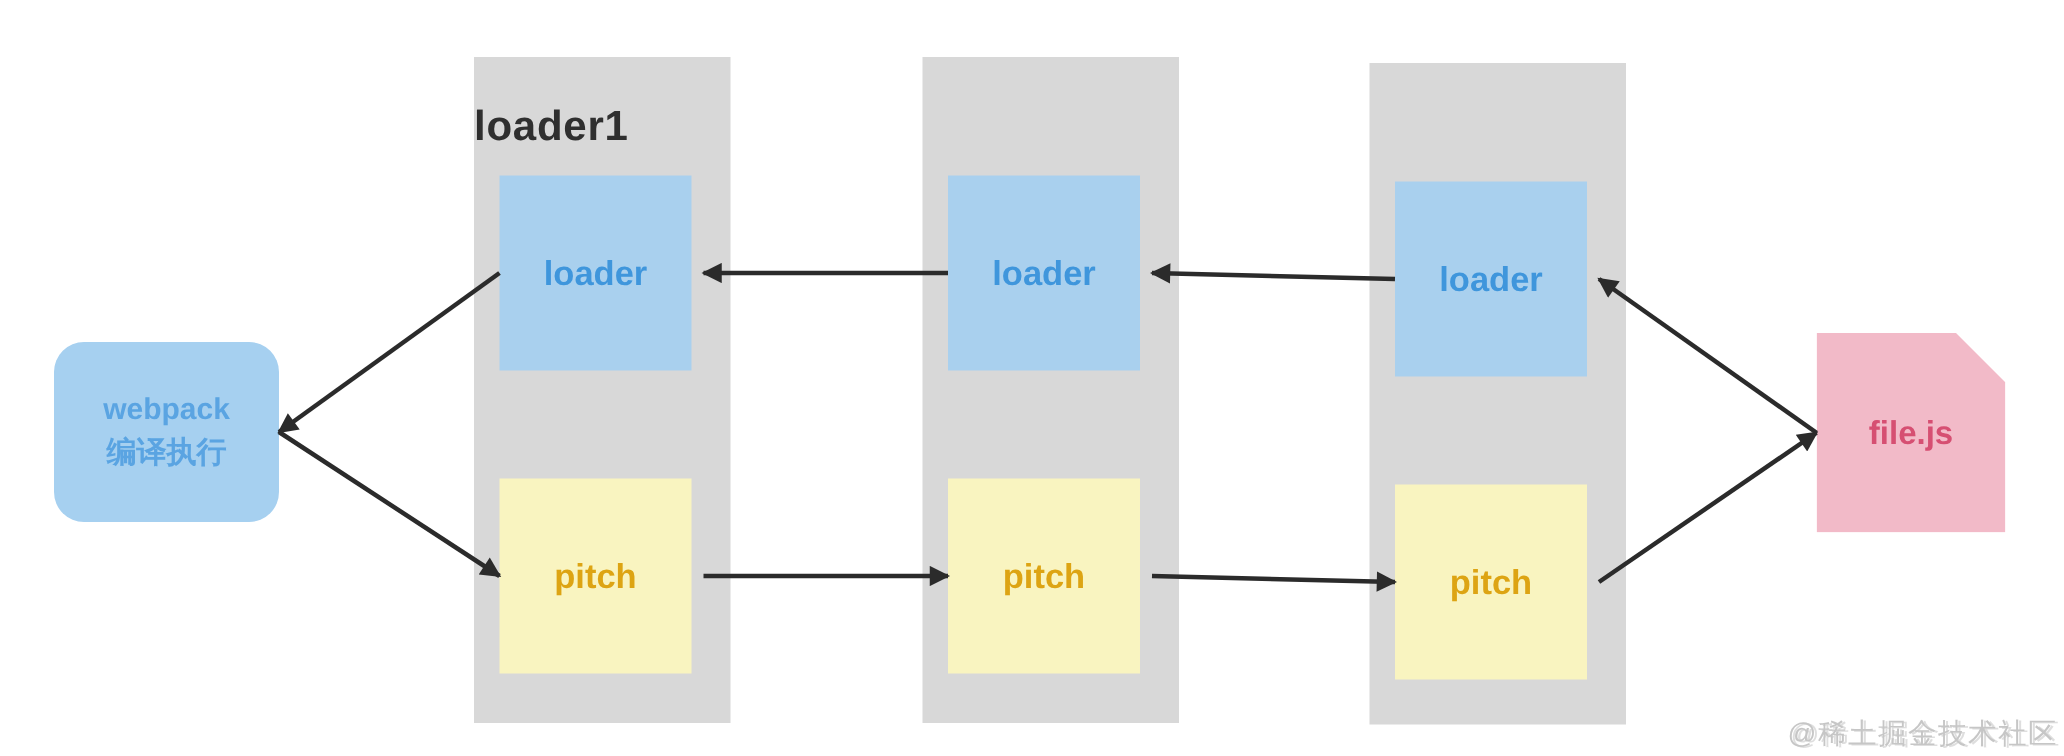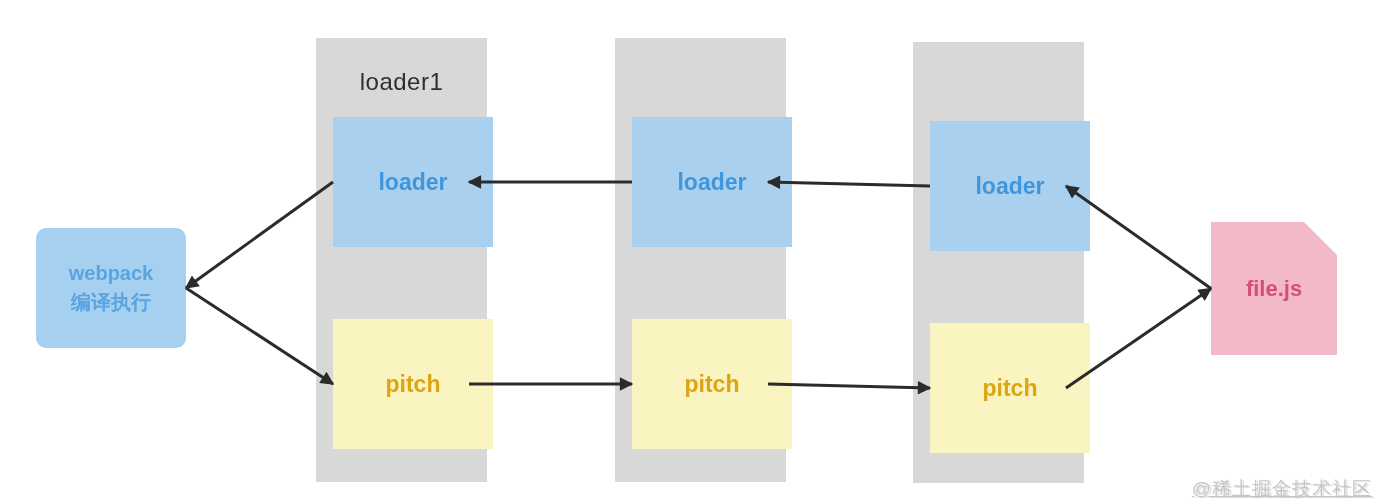--- a/index.html
+++ b/index.html
@@ -15,45 +15,44 @@
     position: absolute;
     width: 171px;
     background: var(--column-bg, #d8d8d8);
   }
   .col-1 { left: 316px; top: 38px; height: 444px; }
   .col-2 { left: 615px; top: 38px; height: 444px; }
   .col-3 { left: 913px; top: 42px; height: 441px; }
   .col-title {
     position: absolute;
     top: 30px; left: 0; right: 0;
-    text-align: center;
-    font-size: 24px;
-    font-weight: 400;
+    font-size: 28px;
+    font-weight: 700;
     color: var(--header-text, #2f2f2f);
     letter-spacing: 0.5px;
   }
   .inner-box {
     position: absolute;
     left: 17px;
-    width: 160px;
+    width: 128px;
     height: 130px;
     display: flex;
     align-items: center;
     justify-content: center;
     font-size: 23px;
     font-weight: 700;
   }
   .loader-box { top: 79px;  background: var(--loader-box-bg, #a9d0ee); color: var(--loader-text, #3f96dc); }
   .pitch-box  { top: 281px; background: var(--pitch-box-bg, #f9f4c0);  color: var(--pitch-text, #dda413); text-align: center; }
   .webpack-blob {
     position: absolute;
     left: 36px; top: 228px;
     width: 150px; height: 120px;
     background: var(--webpack-bg, #a6d0f0);
-    border-radius: 10px;
+    border-radius: 20px;
     display: flex;
     flex-direction: column;
     align-items: center;
     justify-content: center;
     color: var(--webpack-text, #5aa4e2);
     font-size: 20px;
     font-weight: 700;
     line-height: 1.45;
     text-align: center;
   }
@@ -80,21 +79,20 @@
   #arrowhead path { fill: var(--arrow, #2b2b2b); }
   .watermark {
     position: absolute;
     right: 4px; bottom: 2px;
     font-size: 19px;
     color: var(--watermark, #bdbdbd);
     opacity: 0.85;
     letter-spacing: 1px;
     text-shadow: 2px 1px 0 rgba(170,170,170,0.45);
     white-space: nowrap;
-    text-decoration: underline;
   }
 </style>
 </head>
 <body>
 
 <div class="canvas">
 
   <div class="webpack-blob">
     <div>webpack</div>
     <div>编译执行</div>

